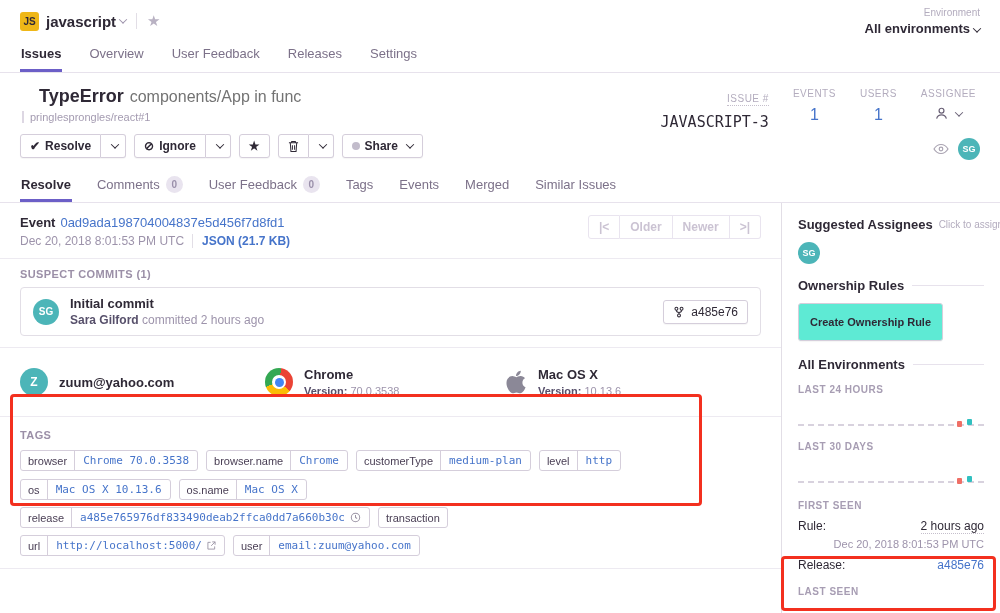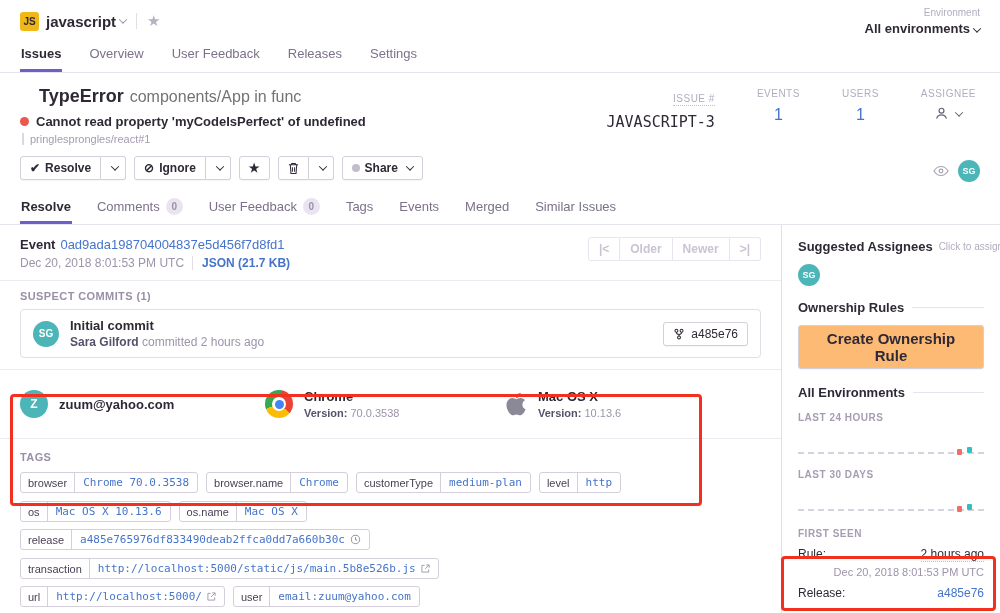--- a/index.html
+++ b/index.html
@@ -37,21 +37,21 @@
   .err-dot { width:9px; height:9px; border-radius:50%; background:#e9594d; flex:0 0 auto; }
   .ih-annot { margin:4px 0 0 2px; font-size:11px; color:#a49bb1; border-left:2px solid #ddd7e3; padding-left:6px; }
   .toolbar { display:flex; align-items:stretch; gap:8px; margin-top:11px; }
   .btn, .btn-seg { display:inline-flex; align-items:center; gap:5px; background:#fff; border:1px solid #d5cedb;
     border-radius:3px; padding:4px 9px; font-size:12px; font-weight:bold; color:#2f2936; cursor:pointer;
     box-shadow:0 1px 1px rgba(0,0,0,.04); }
   .btn-group { display:inline-flex; }
   .btn-group .btn-seg:first-child { border-radius:3px 0 0 3px; }
   .btn-group .btn-seg:last-child { border-radius:0 3px 3px 0; border-left:none; padding:4px 7px; }
   .share-dot { width:8px; height:8px; border-radius:50%; background:#c2bccb; }
-  .ih-stats { display:flex; gap:42px; margin:2px 4px 0 0; }
+  .ih-stats { display:flex; gap:24px; margin:2px 4px 0 0; }
   .stat { text-align:center; }
   .stat-label { font-size:10px; color:#b3acbe; letter-spacing:.5px; margin-bottom:7px; }
   .stat-label.dotted { border-bottom:1px dotted #c5bfcc; display:inline-block; padding-bottom:1px; }
   .stat-issue { text-align:right; }
   .stat-value-mono { font-family:"DejaVu Sans Mono", monospace; font-size:15px; }
   .stat-value-link { font-size:16px; color:#4674ca; cursor:pointer; }
   .assignee-ctl { display:flex; align-items:center; gap:3px; justify-content:center; color:#6a6176; cursor:pointer; }
   .ih-watch { position:absolute; right:20px; bottom:8px; display:flex; align-items:center; gap:9px; }
   .avatar { display:inline-flex; align-items:center; justify-content:center; border-radius:50%;
     background:#4cb5b8; color:#fff; font-weight:bold; }
@@ -116,22 +116,22 @@
   .pill-key { padding:3px 7px; font-size:11px; color:#493e54; display:flex; align-items:center; }
   .pill-val { padding:3px 8px; border-left:1px solid #d5cedb; font-family:"DejaVu Sans Mono", monospace;
     font-size:11px; color:#4674ca; display:flex; align-items:center; gap:5px; cursor:pointer; }
 
   
   .sidebar { width:219px; border-left:1px solid #e2dee6; padding:14px 16px 0; }
   .sb-head { display:flex; align-items:center; font-size:13px; font-weight:bold; color:#2f2936; white-space:nowrap; }
   .sb-head .line { flex:1; height:1px; background:#e7e2ec; margin-left:8px; min-width:8px; }
   .sb-hint { font-size:10px; color:#b3acbe; font-weight:normal; margin-left:6px; }
   .sb-caps { font-size:10px; color:#a79db3; font-weight:bold; letter-spacing:.5px; }
-  .create-btn { margin-top:10px; display:inline-block; background:#fdba74; border:1px solid #d5cedb; border-radius:3px;
-    padding:4px 11px; font-size:15px; font-weight:bold; color:#2f2936; cursor:pointer; box-shadow:0 1px 1px rgba(0,0,0,.04); }
+  .create-btn { margin-top:10px; display:inline-block; background:#5eead4; border:1px solid #d5cedb; border-radius:3px;
+    padding:12px 11px; font-size:11px; font-weight:bold; color:#2f2936; cursor:pointer; box-shadow:0 1px 1px rgba(0,0,0,.04); }
   .spark { position:relative; height:34px; }
   .spark .base { position:absolute; left:0; right:0; bottom:3px; height:2px;
     background:repeating-linear-gradient(90deg,#d8d2de 0 6px, transparent 6px 10px); }
   .spark .bar-red { position:absolute; right:22px; bottom:2px; width:5px; height:6px; background:#ef6f66; border-radius:1px; }
   .spark .bar-teal { position:absolute; right:12px; bottom:4px; width:5px; height:6px; background:#31c0c0; border-radius:1px; }
   .seen-row { display:flex; justify-content:space-between; align-items:baseline; margin-top:8px; font-size:12px; }
   .seen-when { border-bottom:1px dotted #c5bfcc; }
   .seen-date { text-align:right; font-size:11px; color:#9d93ab; margin-top:4px; }
   .seen-rel { color:#4674ca; font-size:12px; cursor:pointer; }
 
@@ -166,24 +166,20 @@
       <span class="nav-tab">User Feedback</span>
       <span class="nav-tab">Releases</span>
       <span class="nav-tab">Settings</span>
     </nav>
   </header>
 
   <section class="issue-header">
     <div class="ih-left">
       <div class="ih-title-row">
         <span class="ih-title">TypeError</span><span class="ih-subtitle">components/App in func</span>
-      </div>
-      <div class="ih-msg">
-        <span class="err-dot"></span>
-        <span>Cannot read property 'myCodeIsPerfect' of undefined</span>
       </div>
       <div class="ih-annot">pringlesprongles/react#1</div>
       <div class="toolbar">
         <span class="btn-group">
           <button class="btn-seg">
               <span>✔</span>
               <span>Resolve</span>
             </button>
           <button class="btn-seg">
               <span class="chev"></span>
@@ -365,27 +361,20 @@
                 <span class="pill-val">
                   <span>a485e765976df833490deab2ffca0dd7a660b30c</span>
                   <svg viewBox="0 0 12 12" width="11" height="11">
                     <circle cx="6" cy="6" r="4.6" fill="none" stroke="#9b94a5" stroke-width="1.1"></circle>
                     <path d="M6 3.4V6l1.8 1.1" fill="none" stroke="#9b94a5" stroke-width="1.1"></path>
                   </svg>
                 </span>
               </span>
             <span class="pill">
                 <span class="pill-key">transaction</span>
-                <span class="pill-val">
-                  <span>http://localhost:5000/static/js/main.5b8e526b.js</span>
-                  <svg viewBox="0 0 10 10" width="9" height="9">
-                    <path d="M4 1.5H1v7.5h7.5V6" fill="none" stroke="#9b94a5"></path>
-                    <path d="M5.8 1h3.2v3.2M9 1L4.6 5.4" fill="none" stroke="#9b94a5"></path>
-                  </svg>
-                </span>
               </span>
           </div>
           <div class="tag-row">
             <span class="pill">
                 <span class="pill-key">url</span>
                 <span class="pill-val">
                   <span>http://localhost:5000/</span>
                   <svg viewBox="0 0 10 10" width="9" height="9">
                     <path d="M4 1.5H1v7.5h7.5V6" fill="none" stroke="#9b94a5"></path>
                     <path d="M5.8 1h3.2v3.2M9 1L4.6 5.4" fill="none" stroke="#9b94a5"></path>

